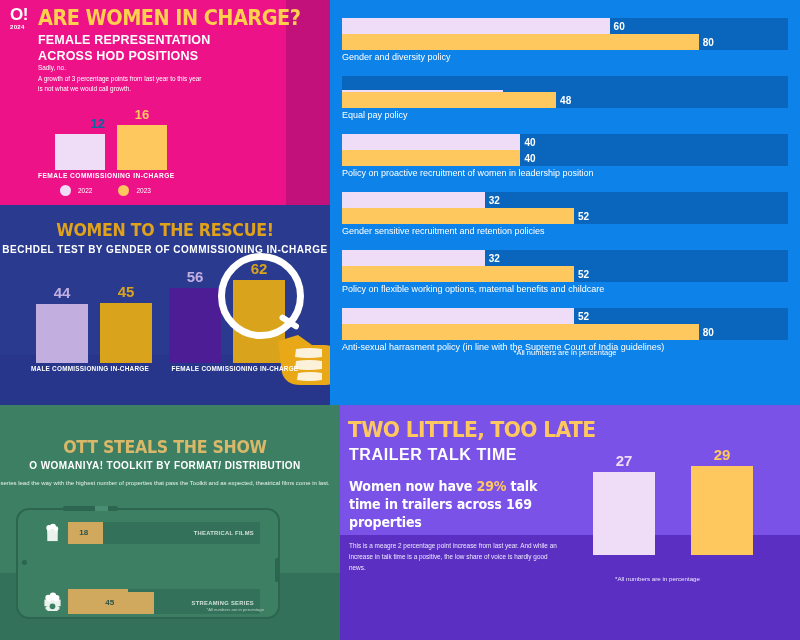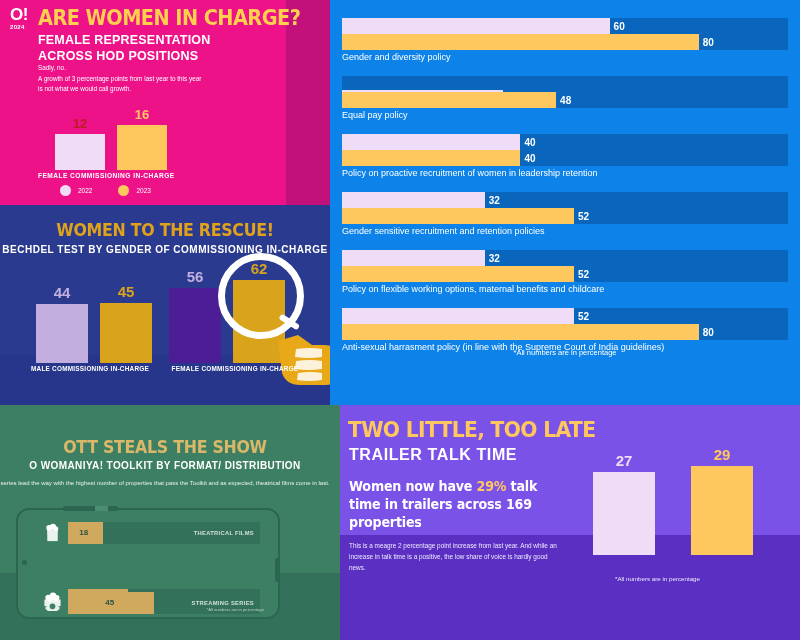--- a/index.html
+++ b/index.html
@@ -110,21 +110,21 @@
       <div class="mark">O!</div>
       <div class="yr">2024</div>
     </div>
     <div class="h1">ARE WOMEN IN CHARGE?</div>
     <div class="h2" style="white-space:pre-line">FEMALE REPRESENTATION
 ACROSS HOD POSITIONS</div>
     <div class="body" style="white-space:pre-line">Sadly, no.
 A growth of 3 percentage points from last year to this year is not what we would call growth.</div>
     <div class="bars" id="p1bars">
         <div class="bar" style="left: 0px; height: 36px; background: rgb(239, 220, 247);">
-          <div class="v" style="color: #b91c1c; top: -18px;">12</div>
+          <div class="v" style="color: #0369a1; top: -18px; text-align: right;">12</div>
         </div>
         <div class="bar" style="left: 62px; height: 45px; background: rgb(255, 200, 94);">
           <div class="v" style="color: rgb(255, 200, 94); top: -18px;">16</div>
         </div>
       </div>
     <div class="axis">FEMALE COMMISSIONING IN-CHARGE</div>
     <div class="legend" id="p1leg" style="position: absolute; left: 60px; top: 185px; gap: 26px; color: rgb(255, 255, 255); display: flex;">
         <div class="legend">
           <div class="dot" style="background: rgb(239, 220, 247); width: 11px; height: 11px;"></div>
           <div class="lb">2022</div>
@@ -162,21 +162,21 @@
         </div>
         <div class="grp" style="top: 134px;">
           <div class="track">
             <div class="rowb y22" style="width: 178.4px;">
               <div class="num">40</div>
             </div>
             <div class="rowb y23" style="width: 178.4px;">
               <div class="num">40</div>
             </div>
           </div>
-          <div class="cap">Policy on proactive recruitment of women in leadership retention</div>
+          <div class="cap">Policy on proactive recruitment of women in leadership position</div>
         </div>
         <div class="grp" style="top: 192px;">
           <div class="track">
             <div class="rowb y22" style="width: 142.72px;">
               <div class="num">32</div>
             </div>
             <div class="rowb y23" style="width: 231.92px;">
               <div class="num">52</div>
             </div>
           </div>

